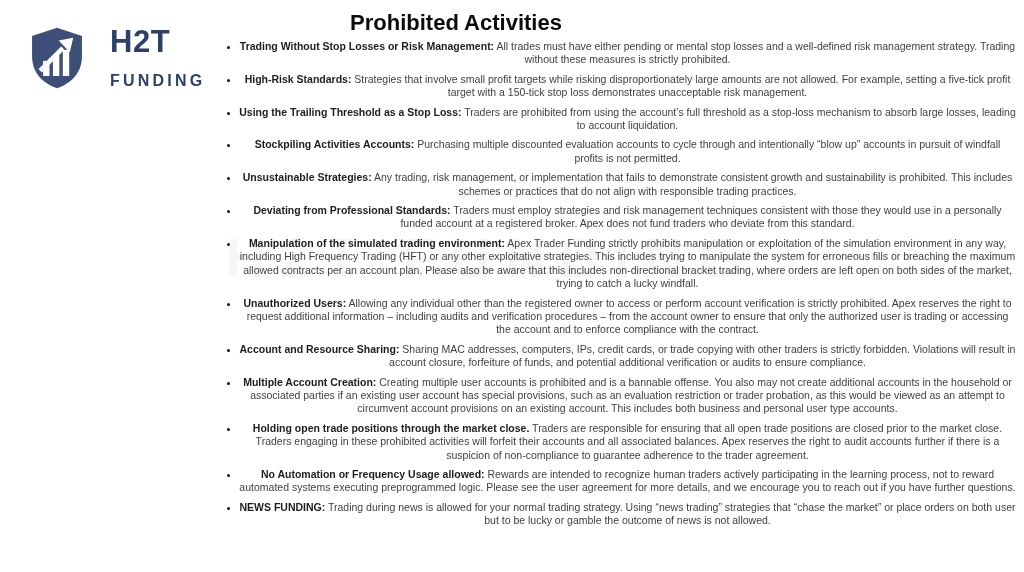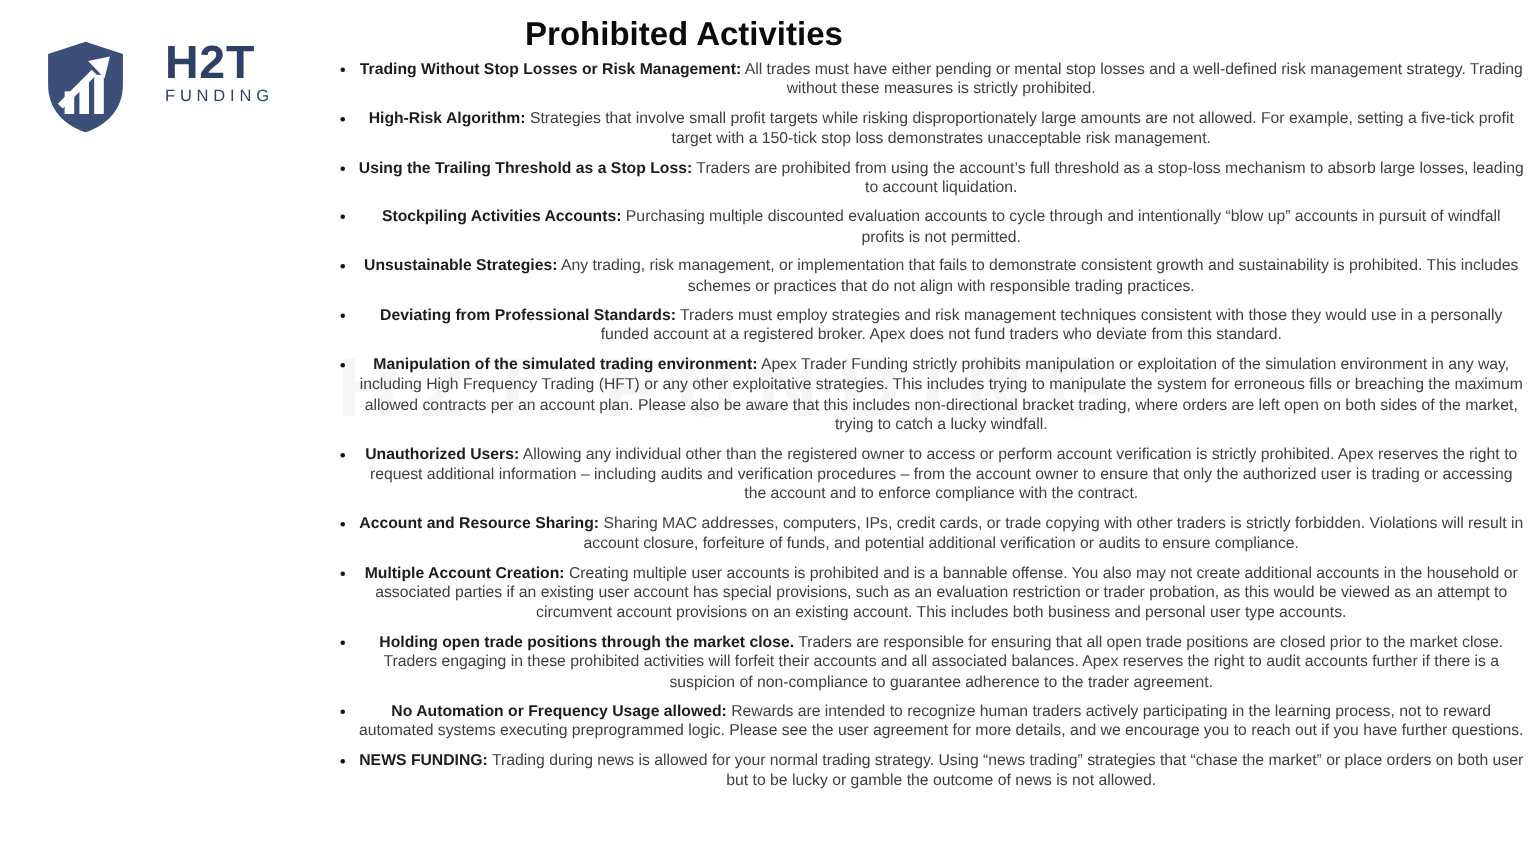--- a/index.html
+++ b/index.html
@@ -17,23 +17,23 @@
     position:absolute; left:28px; top:26px;
     display:flex; align-items:flex-start; gap:24px;
     z-index:2;
   }
   .brand-main {
     font-size:31px; font-weight:800; line-height:1;
     color:var(--navy_dark, #2e4068);
     letter-spacing:0.5px;
   }
   .brand-sub {
-    font-size:11px; font-weight:400; letter-spacing:3.2px;
+    font-size:16px; font-weight:700; letter-spacing:3.2px;
     color:var(--navy_dark, #2e4068);
-    margin-top:1px;
+    margin-top:15px;
   }
 
   
   .page-title {
     position:absolute; left:0; top:10px; width:912px;
     text-align:center;
     font-size:22px; font-weight:800;
     color:var(--title, #0b0b0b);
     margin:0;
     z-index:2;
@@ -94,21 +94,21 @@
   </span>
 </div>
 
 <h1 class="page-title">Prohibited Activities</h1>
 
 <div class="watermark">H2T FUNDING</div>
 
 <div class="content">
   <ul class="prohibited">
     <li><strong>Trading Without Stop Losses or Risk Management:</strong><span> All trades must have either pending or mental stop losses and a well-defined risk management strategy. Trading without these measures is strictly prohibited.</span></li>
-    <li><strong>High-Risk Algorithm:</strong><span> Strategies that involve small profit targets while risking disproportionately large amounts are not allowed. For example, setting a five-tick profit target with a 150-tick stop loss demonstrates unacceptable risk management.</span></li>
+    <li><strong>High-Risk Standards:</strong><span> Strategies that involve small profit targets while risking disproportionately large amounts are not allowed. For example, setting a five-tick profit target with a 150-tick stop loss demonstrates unacceptable risk management.</span></li>
     <li><strong>Using the Trailing Threshold as a Stop Loss:</strong><span> Traders are prohibited from using the account’s full threshold as a stop-loss mechanism to absorb large losses, leading to account liquidation.</span></li>
     <li><strong>Stockpiling Activities Accounts:</strong><span> Purchasing multiple discounted evaluation accounts to cycle through and intentionally “blow up” accounts in pursuit of windfall profits is not permitted.</span></li>
     <li><strong>Unsustainable Strategies:</strong><span> Any trading, risk management, or implementation that fails to demonstrate consistent growth and sustainability is prohibited. This includes schemes or practices that do not align with responsible trading practices.</span></li>
     <li><strong>Deviating from Professional Standards:</strong><span> Traders must employ strategies and risk management techniques consistent with those they would use in a personally funded account at a registered broker. Apex does not fund traders who deviate from this standard.</span></li>
     <li><strong>Manipulation of the simulated trading environment:</strong><span> Apex Trader Funding strictly prohibits manipulation or exploitation of the simulation environment in any way, including High Frequency Trading (HFT) or any other exploitative strategies. This includes trying to manipulate the system for erroneous fills or breaching the maximum allowed contracts per an account plan. Please also be aware that this includes non-directional bracket trading, where orders are left open on both sides of the market, trying to catch a lucky windfall.</span></li>
     <li><strong>Unauthorized Users:</strong><span> Allowing any individual other than the registered owner to access or perform account verification is strictly prohibited. Apex reserves the right to request additional information – including audits and verification procedures – from the account owner to ensure that only the authorized user is trading or accessing the account and to enforce compliance with the contract.</span></li>
     <li><strong>Account and Resource Sharing:</strong><span> Sharing MAC addresses, computers, IPs, credit cards, or trade copying with other traders is strictly forbidden. Violations will result in account closure, forfeiture of funds, and potential additional verification or audits to ensure compliance.</span></li>
     <li><strong>Multiple Account Creation:</strong><span> Creating multiple user accounts is prohibited and is a bannable offense. You also may not create additional accounts in the household or associated parties if an existing user account has special provisions, such as an evaluation restriction or trader probation, as this would be viewed as an attempt to circumvent account provisions on an existing account. This includes both business and personal user type accounts.</span></li>
     <li><strong>Holding open trade positions through the market close.</strong><span> Traders are responsible for ensuring that all open trade positions are closed prior to the market close. Traders engaging in these prohibited activities will forfeit their accounts and all associated balances. Apex reserves the right to audit accounts further if there is a suspicion of non-compliance to guarantee adherence to the trader agreement.</span></li>
     <li><strong>No Automation or Frequency Usage allowed:</strong><span> Rewards are intended to recognize human traders actively participating in the learning process, not to reward automated systems executing preprogrammed logic. Please see the user agreement for more details, and we encourage you to reach out if you have further questions.</span></li>

